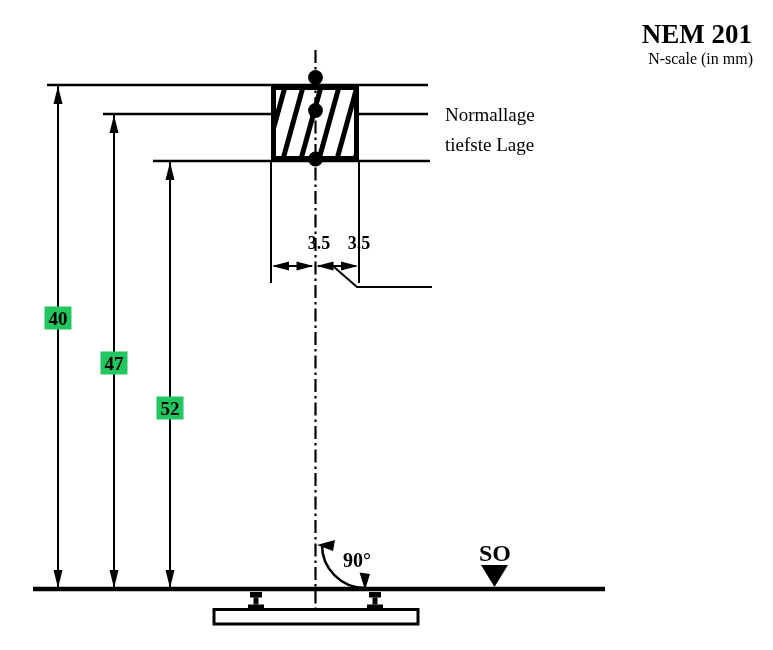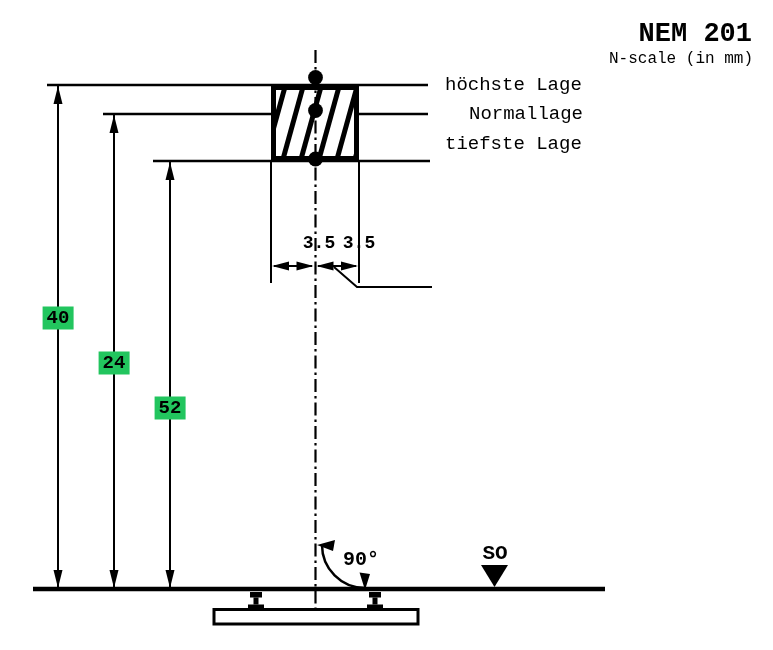--- a/index.html
+++ b/index.html
@@ -1,41 +1,41 @@
 <!DOCTYPE html>
 <html><head>
 <meta charset="utf-8">
 <style>
   html,body{margin:0;padding:0;background:#fff;}
   .canvas{
     position:relative;
     width:773px;height:650px;
     background:#fff;
     color:#000;
-    font-family:Liberation Mono, monospace;
+    font-family:Liberation Serif, serif;
     overflow:hidden;
   }
   .canvas svg{position:absolute;left:0;top:0;}
   .lbl{
     position:absolute;
     line-height:1;
     white-space:nowrap;
     color:#000;
   }
   .ref-label{font-size:19px;transform:translateY(-50%);}
   .dimnum{
     font-size:19px;font-weight:bold;
     background:#22c55e;padding:2px 4px;
     transform:translate(-50%,-50%);
   }
   .dim35{font-size:18px;font-weight:bold;transform:translate(-50%,-50%);margin-left:28px;}
   .title-main{font-size:27px;font-weight:bold;text-align:right;}
   .title-sub{font-size:16px;text-align:center;}
   .angle-label{font-size:20px;font-weight:bold;transform:translateY(-50%);}
-  .so-label{font-size:21px;font-weight:bold;transform:translate(-50%,-50%);}
+  .so-label{font-size:24px;font-weight:bold;transform:translate(-50%,-50%);}
 </style>
 </head>
 <body>
 
 <div class="canvas">
 
   <svg width="773" height="650" viewBox="0 0 773 650">
     <defs>
       <clipPath id="boxclip">
           <rect x="276" y="90" width="78" height="66"></rect>
@@ -115,26 +115,25 @@
       <rect x="372.5" y="597.5" width="5" height="7"></rect>
       <rect x="367" y="604.5" width="16" height="3.5"></rect>
     </g>
 
     <rect x="214" y="609.5" width="204" height="14.5" fill="#fff" stroke="#000" stroke-width="3"></rect>
   </svg>
 
   <div class="lbl title-main" style="right:21px;top:21px;">NEM 201</div>
   <div class="lbl title-sub" style="right:20px;top:51px;">N-scale (in mm)</div>
 
-  <div class="lbl ref-label" style="left:445px;top:85px;">höchste Lage</div>
-  <div class="lbl ref-label" style="left:469px;top:114px;">Normallage</div>
+  <div class="lbl ref-label" style="left:445px;top:114px;">Normallage</div>
   <div class="lbl ref-label" style="left:445px;top:144px;">tiefste Lage</div>
 
   <div class="lbl dimnum" style="left:58px;top:318px;">40</div>
-  <div class="lbl dimnum" style="left:114px;top:363px;">24</div>
+  <div class="lbl dimnum" style="left:114px;top:363px;">47</div>
   <div class="lbl dimnum" style="left:170px;top:408px;">52</div>
   <div class="lbl dim35" style="left:291px;top:243px;">3.5</div>
   <div class="lbl dim35" style="left:331px;top:243px;">3.5</div>
 
   <div class="lbl angle-label" style="left:343px;top:560px;">90°</div>
   <div class="lbl so-label" style="left:495px;top:553px;">SO</div>
 
 </div>
 
 </body></html>

